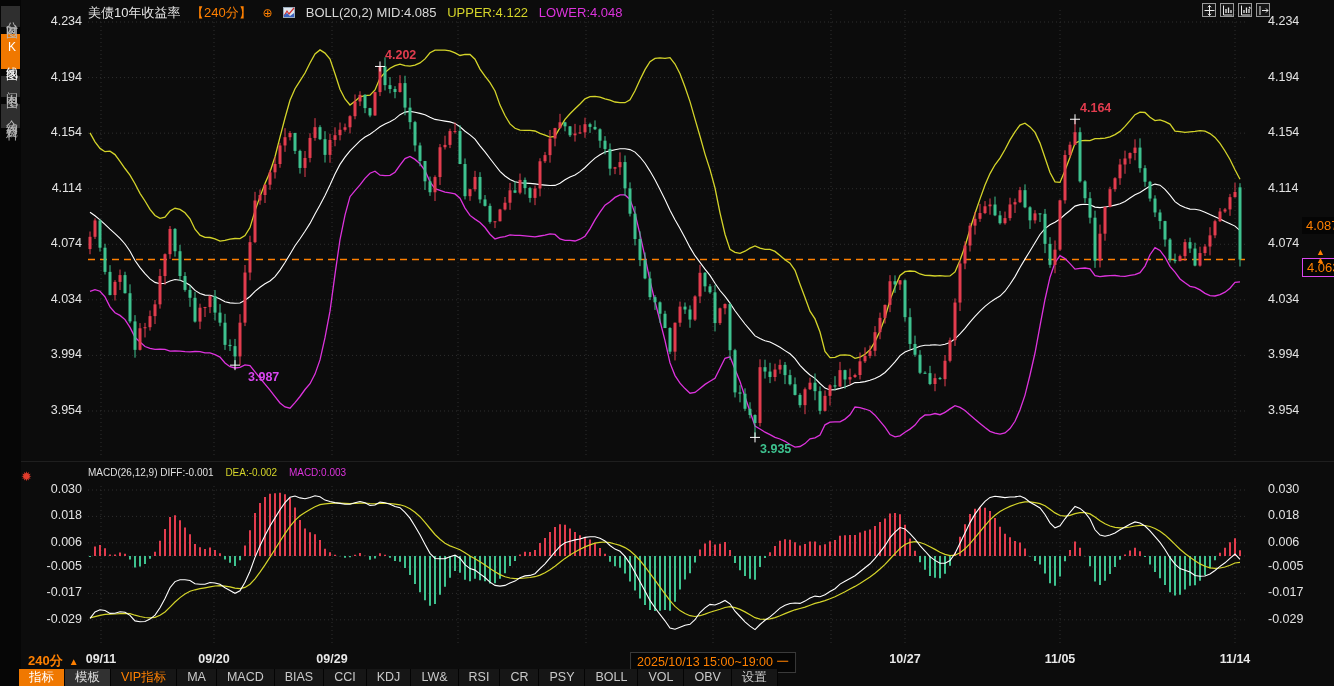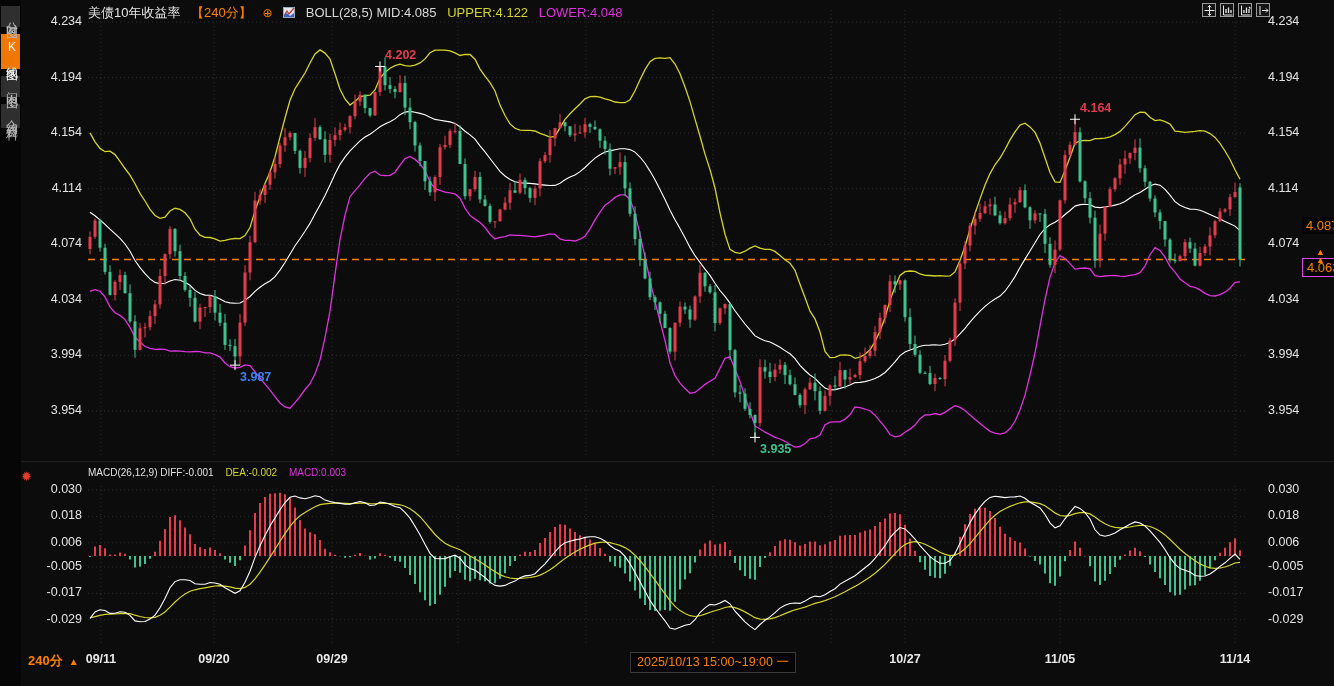--- a/index.html
+++ b/index.html
@@ -834,21 +834,21 @@
 
   <div id="title-row">
     <span class="t-sym">美债10年收益率</span>
     <span class="t-period">【240分】</span>
     <span class="t-target">⊕</span>
     <span class="mini-chart-icon"><svg width="12" height="11" viewBox="0 0 12 11">
           <rect x="0.5" y="0.5" width="11" height="10" fill="#dfe7ef" stroke="#9ab" stroke-width="1"></rect>
           <path d="M1 9 L4 4 L6 7 L11 1" stroke="#d03030" stroke-width="1.2" fill="none"></path>
           <path d="M1 10 L11 10 L11 6 L7 9 L4 6 L1 8 Z" fill="#3a62c0"></path>
         </svg></span>
-    <span class="t-white">BOLL(28,5) MID:4.085</span>
+    <span class="t-white">BOLL(20,2) MID:4.085</span>
     <span class="t-upper">UPPER:4.122</span>
     <span class="t-lower">LOWER:4.048</span>
   </div>
 
   <div id="top-buttons">
     <button class="tr-btn">
         <svg width="11" height="11" viewBox="0 0 11 11">
           <path d="M5.5 0.5 V10.5 M0.5 5.5 H10.5 M5.5 0.5 l-1.6 1.8 M5.5 0.5 l1.6 1.8 M5.5 10.5 l-1.6-1.8 M5.5 10.5 l1.6-1.8" stroke="#e8e8e8" stroke-width="1" fill="none"></path>
         </svg>
       </button>
@@ -911,26 +911,44 @@
       <div class="ylab-r" style="left: 1268px; top: 611.8px;">-0.029</div>
       <div class="xlab" style="left: 101px;">09/11</div>
       <div class="xlab" style="left: 214px;">09/20</div>
       <div class="xlab" style="left: 332px;">09/29</div>
       <div class="xlab" style="left: 458px; margin-top: 35px;">10/08</div>
       <div class="xlab hl" style="left: 713px;">2025/10/13 15:00~19:00 一</div>
       <div class="xlab" style="left: 905px;">10/27</div>
       <div class="xlab" style="left: 1060px;">11/05</div>
       <div class="xlab" style="left: 1235px;">11/14</div>
       <div class="mark-label" style="left: 385px; top: 48.4571px; color: rgb(226, 60, 78);">4.202</div>
-      <div class="mark-label" style="left: 240px; top: 370.154px; color: #3b82f6;">3.987</div>
+      <div class="mark-label" style="left: 248px; top: 370.154px; color: #d946ef;">3.987</div>
       <div class="mark-label" style="left: 760px; top: 442.396px; color: rgb(62, 194, 143);">3.935</div>
       <div class="mark-label" style="left: 1080px; top: 101.25px; color: rgb(226, 60, 78);">4.164</div>
       <div class="ptag" style="top: 217.225px;">4.087</div>
       <div class="ptag bordered" style="top: 257.568px;">4.063</div>
       <div id="tag-arrow" style="top: 247.568px;">▲<br>▲</div>
     </div>
 
   <div id="period-label">
     <span>240分</span><span class="arr">▲</span>
   </div>
 
+  <div id="bottom-tabs">
+      <div class="btab selected">指标</div>
+      <div class="btab raised">模板</div>
+      <div class="btab vip">VIP指标</div>
+      <div class="btab normal">MA</div>
+      <div class="btab normal">MACD</div>
+      <div class="btab normal">BIAS</div>
+      <div class="btab normal">CCI</div>
+      <div class="btab normal">KDJ</div>
+      <div class="btab normal">LW&amp;</div>
+      <div class="btab normal">RSI</div>
+      <div class="btab normal">CR</div>
+      <div class="btab normal">PSY</div>
+      <div class="btab normal">BOLL</div>
+      <div class="btab normal">VOL</div>
+      <div class="btab normal">OBV</div>
+      <div class="btab normal">设置</div>
+    </div>
 
 </div>
 
 </body></html>

